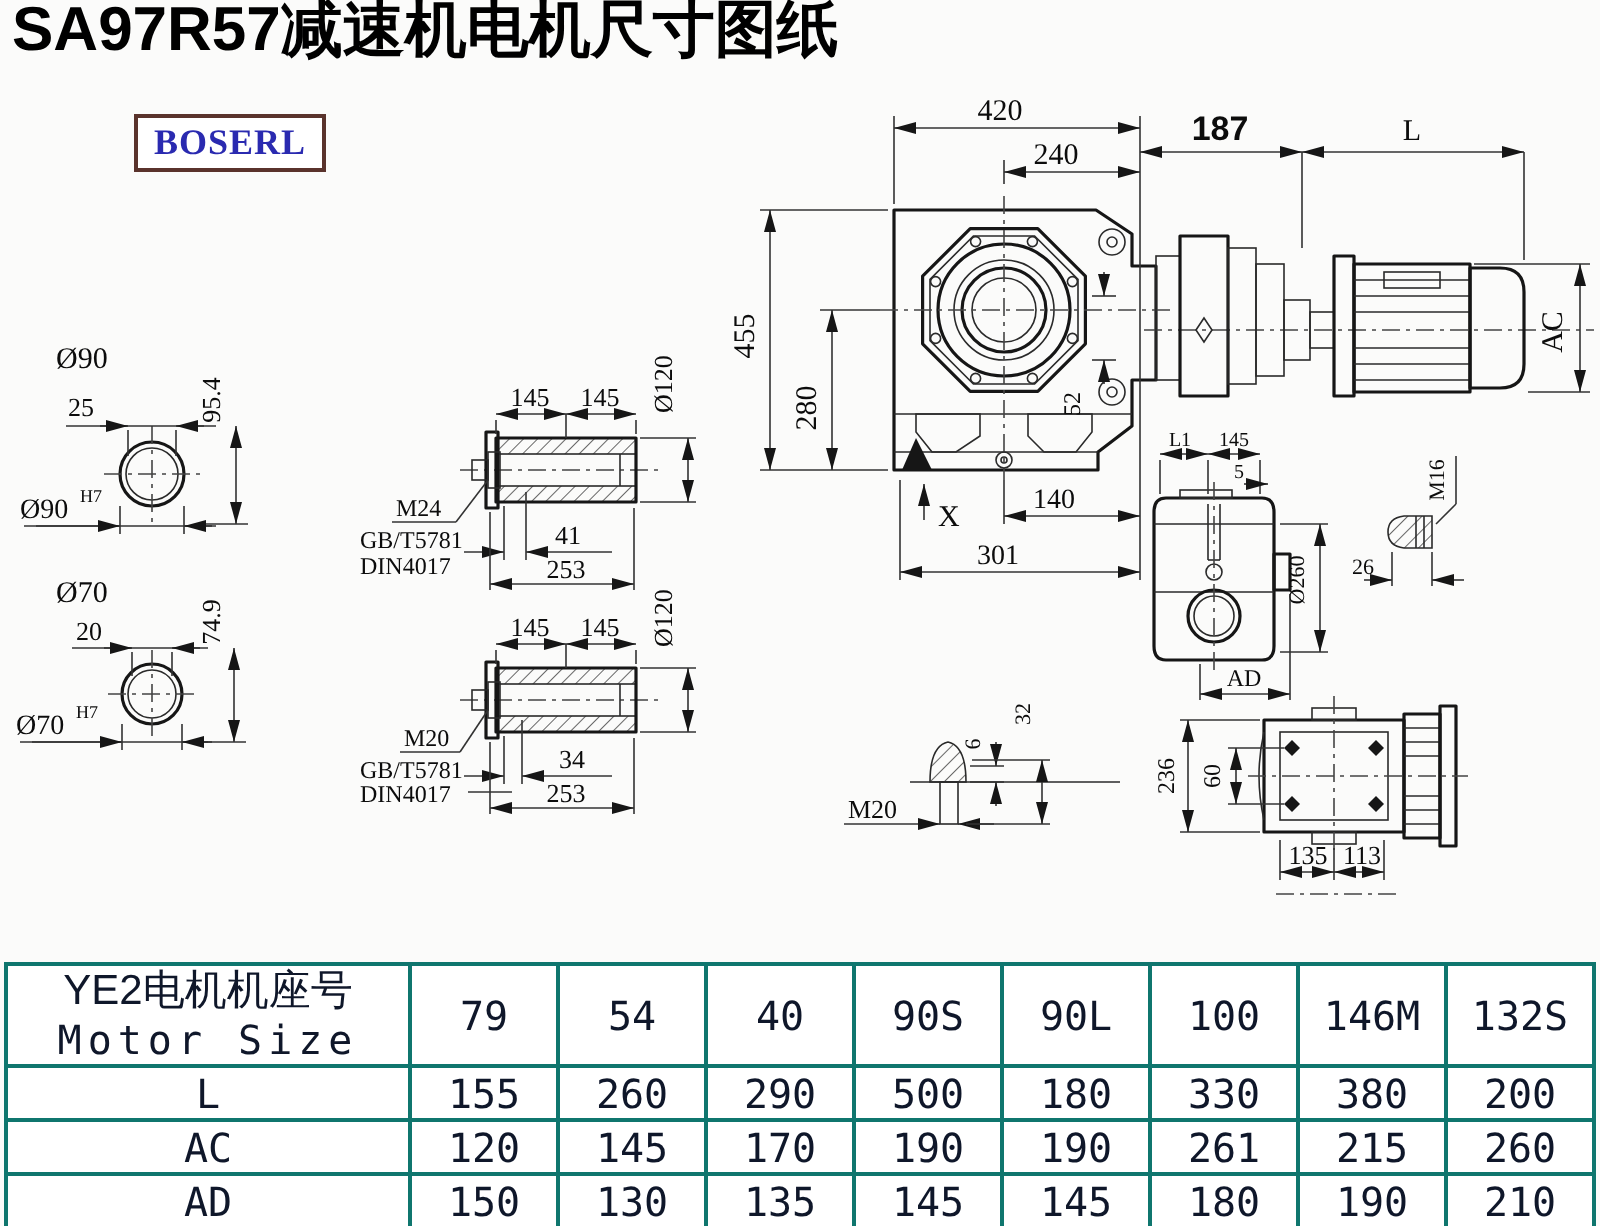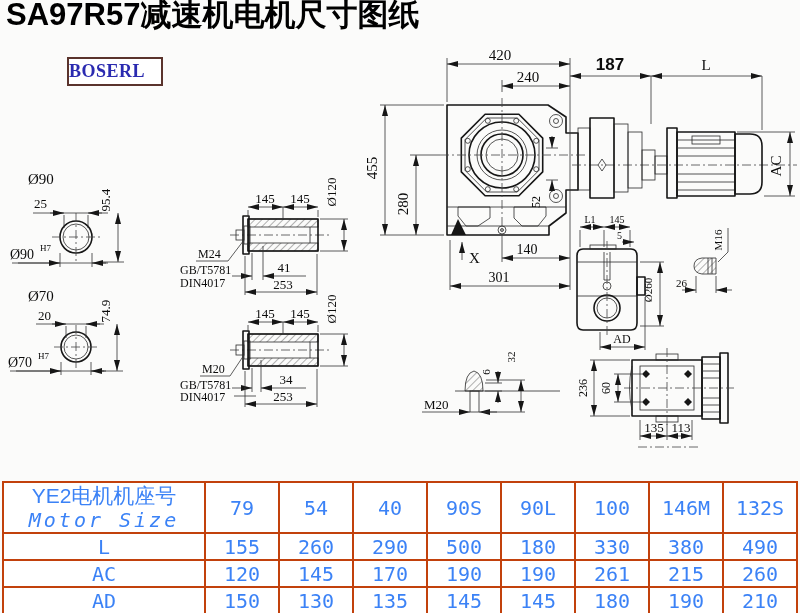--- a/index.html
+++ b/index.html
@@ -1,40 +1,40 @@
 <!DOCTYPE html>
 <html><head>
 <meta charset="utf-8">
 <style>
   html,body{margin:0;padding:0;}
   body{width:800px;height:613px;background:#fbfbfa;position:relative;overflow:hidden;
        font-family:"Liberation Serif",serif;color:#0c0c0c;}
   .title{position:absolute;left:6px;top:-6px;margin:0;font-family:"Liberation Sans",sans-serif;
          font-weight:700;font-size:31px;color:#000;letter-spacing:0;white-space:nowrap;}
   .logo{position:absolute;left:67px;top:57px;width:92px;height:25px;border:2px solid #5a332c;
-        background:#fff;display:flex;align-items:center;justify-content:flex-start;}
+        background:#fff;display:flex;align-items:center;justify-content:center;}
   .logo span{font-family:"Liberation Serif",serif;font-weight:700;font-size:18px;color:#2a2ab0;letter-spacing:.5px;}
   svg.draw{position:absolute;left:0;top:0;}
   svg text{font-family:"Liberation Serif",serif;fill:#0c0c0c;}
   .f9{font-size:9px}.f10{font-size:10px}.f11{font-size:11px}.f12{font-size:12px}
   .f13{font-size:13px}.f14{font-size:14px}.f15{font-size:15px}
   .b17{font-family:"Liberation Sans",sans-serif;font-weight:700;font-size:17px}
   .k{stroke:#161616;stroke-width:1.6;fill:none;stroke-linejoin:round}
   .t{stroke:#2a2a2a;stroke-width:.8;fill:none}
   .d{stroke:#333;stroke-width:.8;fill:none}
   .c{stroke:#444;stroke-width:.8;fill:none;stroke-dasharray:9 3 2 3}
   .hf{fill:url(#h);stroke:#2a2a2a;stroke-width:.8}
   .fillk{fill:#161616;stroke:none}
   table.spec{position:absolute;left:2px;top:481px;width:795px;border-collapse:collapse;
              table-layout:fixed;text-align:center;background:#fff;}
-  table.spec td{border:2px solid #c2410c;padding:0;font-family:"DejaVu Sans Mono",monospace;
-                font-size:20px;color:#3b82f6;height:25px;}
+  table.spec td{border:2px solid #0f766e;padding:0;font-family:"DejaVu Sans Mono",monospace;
+                font-size:20px;color:#0f172a;height:25px;}
   td.hd{height:52px;}
   .cn{font-family:"Liberation Sans",sans-serif;font-size:21px;line-height:25px;}
-  .en{font-family:"DejaVu Sans Mono",monospace;font-size:20px;letter-spacing:3px;line-height:24px;font-style:italic;}
+  .en{font-family:"DejaVu Sans Mono",monospace;font-size:20px;letter-spacing:3px;line-height:24px;}
 </style>
 </head>
 <body>
 
 <h1 class="title">SA97R57减速机电机尺寸图纸</h1>
 <div class="logo">
   <span>BOSERL</span>
 </div>
 
 <svg class="draw" width="800" height="478" viewBox="0 0 800 478">
@@ -418,21 +418,21 @@
   </tr>
   <tr>
     <td>L</td>
     <td>155</td>
     <td>260</td>
     <td>290</td>
     <td>500</td>
     <td>180</td>
     <td>330</td>
     <td>380</td>
-    <td>490</td>
+    <td>200</td>
   </tr>
   <tr>
     <td>AC</td>
     <td>120</td>
     <td>145</td>
     <td>170</td>
     <td>190</td>
     <td>190</td>
     <td>261</td>
     <td>215</td>

